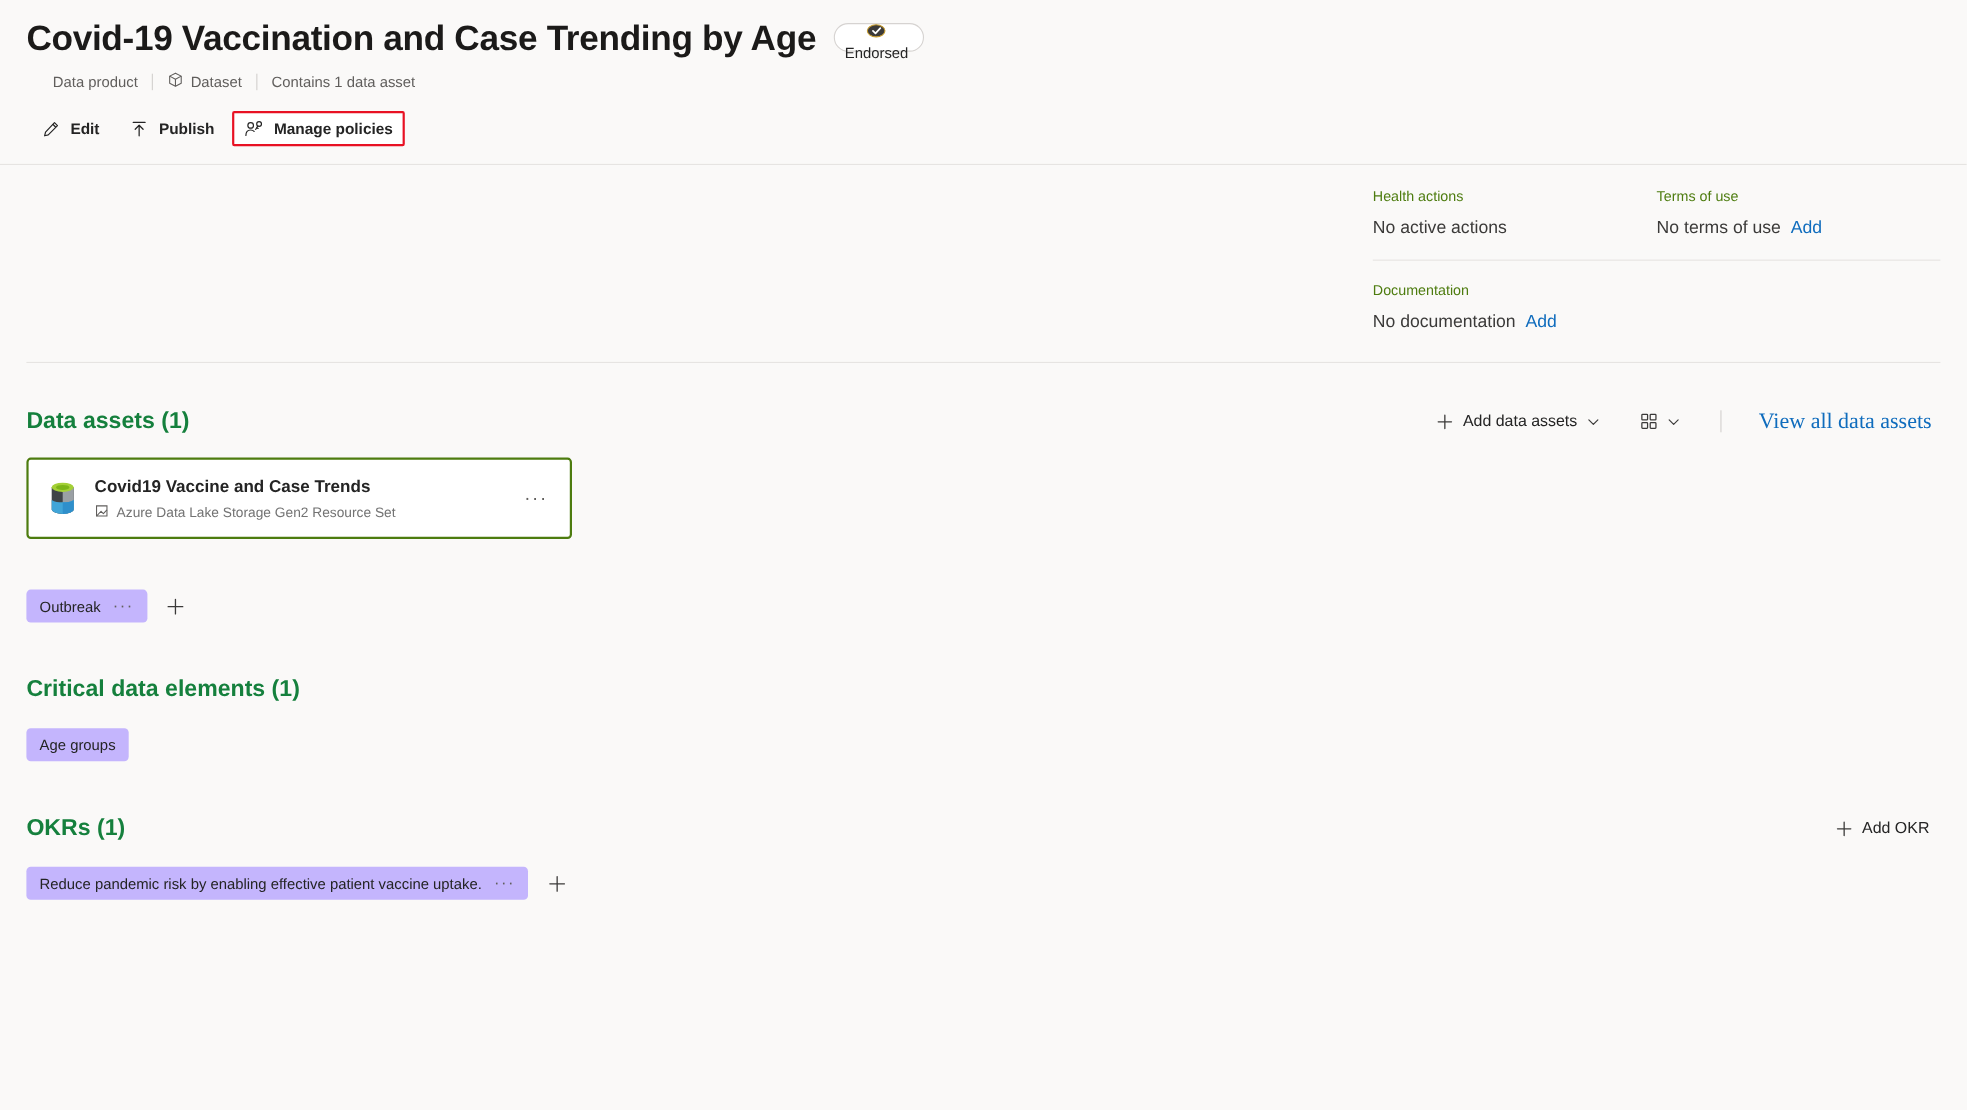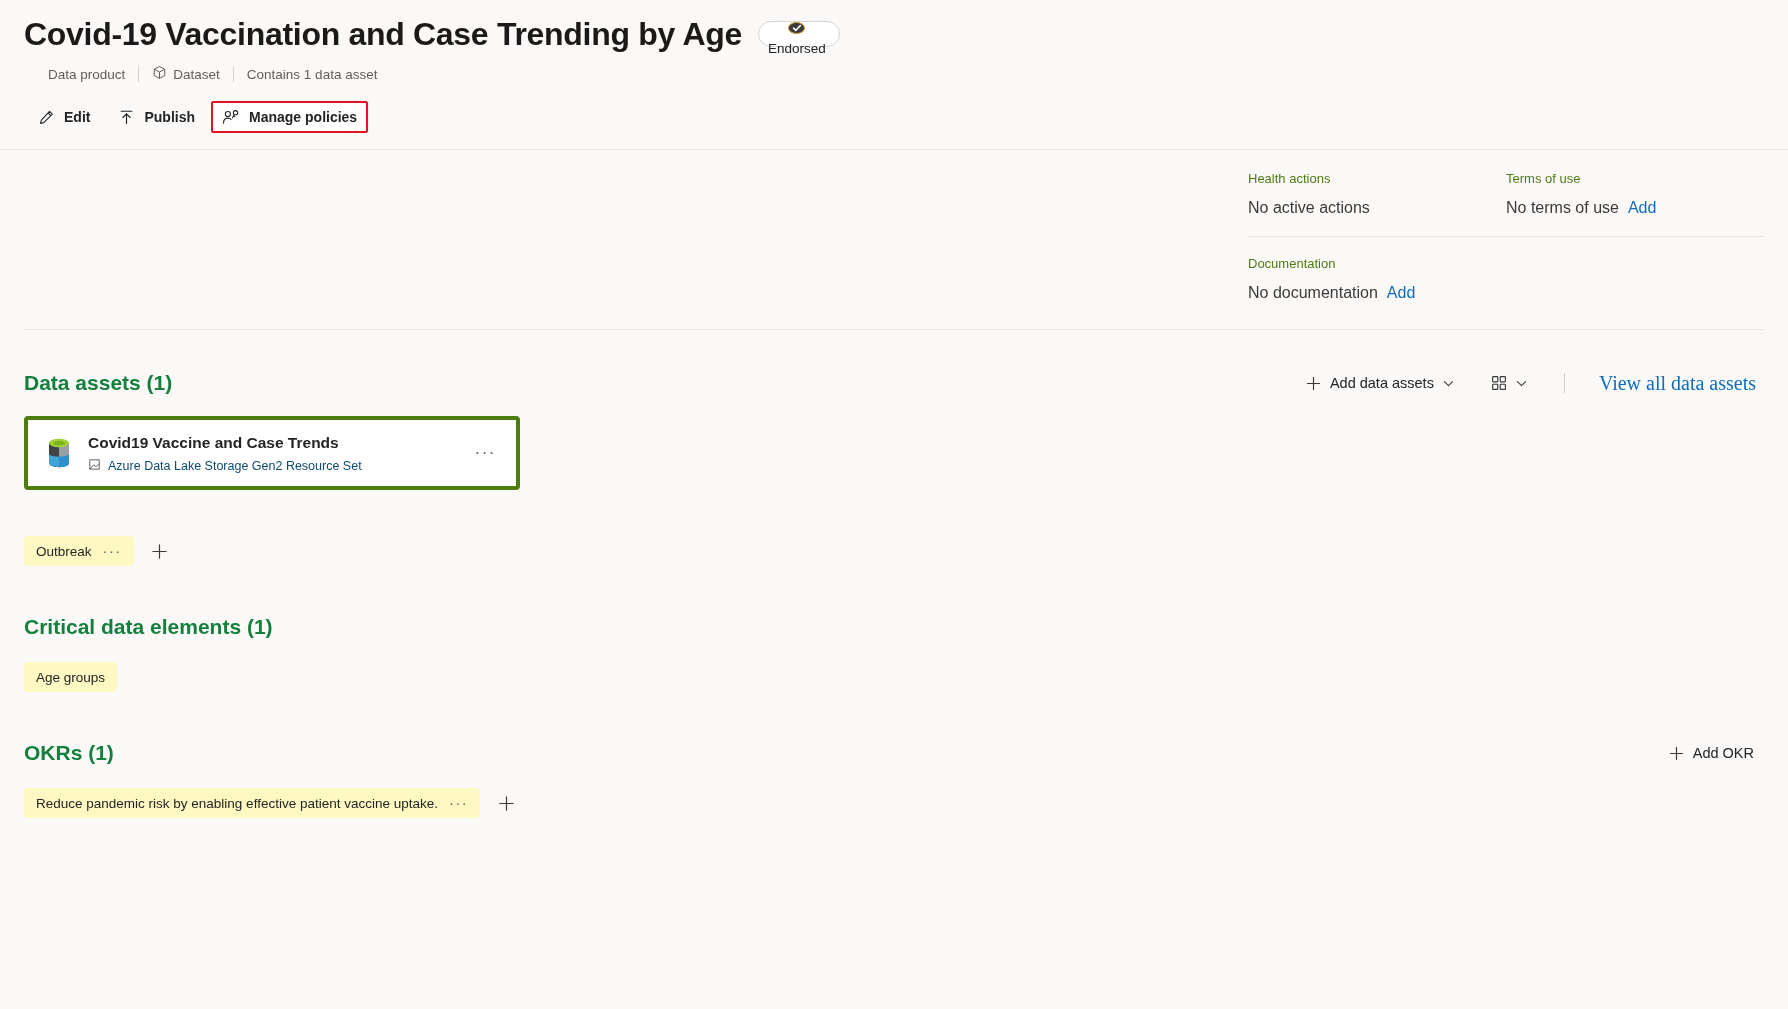--- a/index.html
+++ b/index.html
@@ -98,42 +98,42 @@
   .act-btn svg { display: block; flex: none; }
   .act-link {
     display: inline-flex; align-items: center; height: 32px; padding: 0 8px;
     font-size: 20px; color: #0f6cbd; cursor: pointer; white-space: nowrap; font-family: Liberation Serif, serif;
   }
   .act-sep { width: 1px; height: 20px; background: #d2d0ce; margin: 0 10px; }
 
   
   .asset-card {
     margin-top: 16px; width: 496px; height: 74px;
-    background: #ffffff; border: 4px solid #4d7c0f; border-radius: 4px;
+    background: #ffffff; border: 2px solid #4d7c0f; border-radius: 4px;
     display: flex; align-items: center; padding: 0 14px 0 16px;
     cursor: pointer;
   }
   .asset-icon { width: 30px; height: 34px; flex: none; margin-right: 14px; }
   .asset-text { flex: 1 1 auto; min-width: 0; }
   .asset-name { font-size: 15.5px; font-weight: 600; color: #242424; line-height: 21px; }
   .asset-sub {
     display: flex; align-items: center; gap: 7px;
-    margin-top: 5px; font-size: 12.5px; color: #0c4a6e;
+    margin-top: 5px; font-size: 12.5px; color: #737373;
   }
   .asset-more {
     flex: none; font-size: 17px; color: #605e5c; letter-spacing: 1.5px;
     padding: 4px 6px; border-radius: 3px; cursor: pointer; line-height: 10px;
   }
 
   
   .chip-row { display: flex; align-items: center; gap: 12px; margin-top: 18px; }
   .chip {
     display: inline-flex; align-items: center; gap: 11px;
     height: 30px; padding: 0 12px; border-radius: 4px;
-    background: #fef9c3; font-size: 13.5px; color: #242424;
+    background: #c4b5fd; font-size: 13.5px; color: #242424;
     cursor: pointer; white-space: nowrap;
   }
   .chip-more { font-size: 15px; color: #605e5c; letter-spacing: 1.4px; line-height: 8px; }
   .chip-add {
     width: 28px; height: 28px; border-radius: 3px;
     display: inline-flex; align-items: center; justify-content: center;
     cursor: pointer; color: #3b3a39;
   }
 
   .s-assets { margin-top: 36px; }

